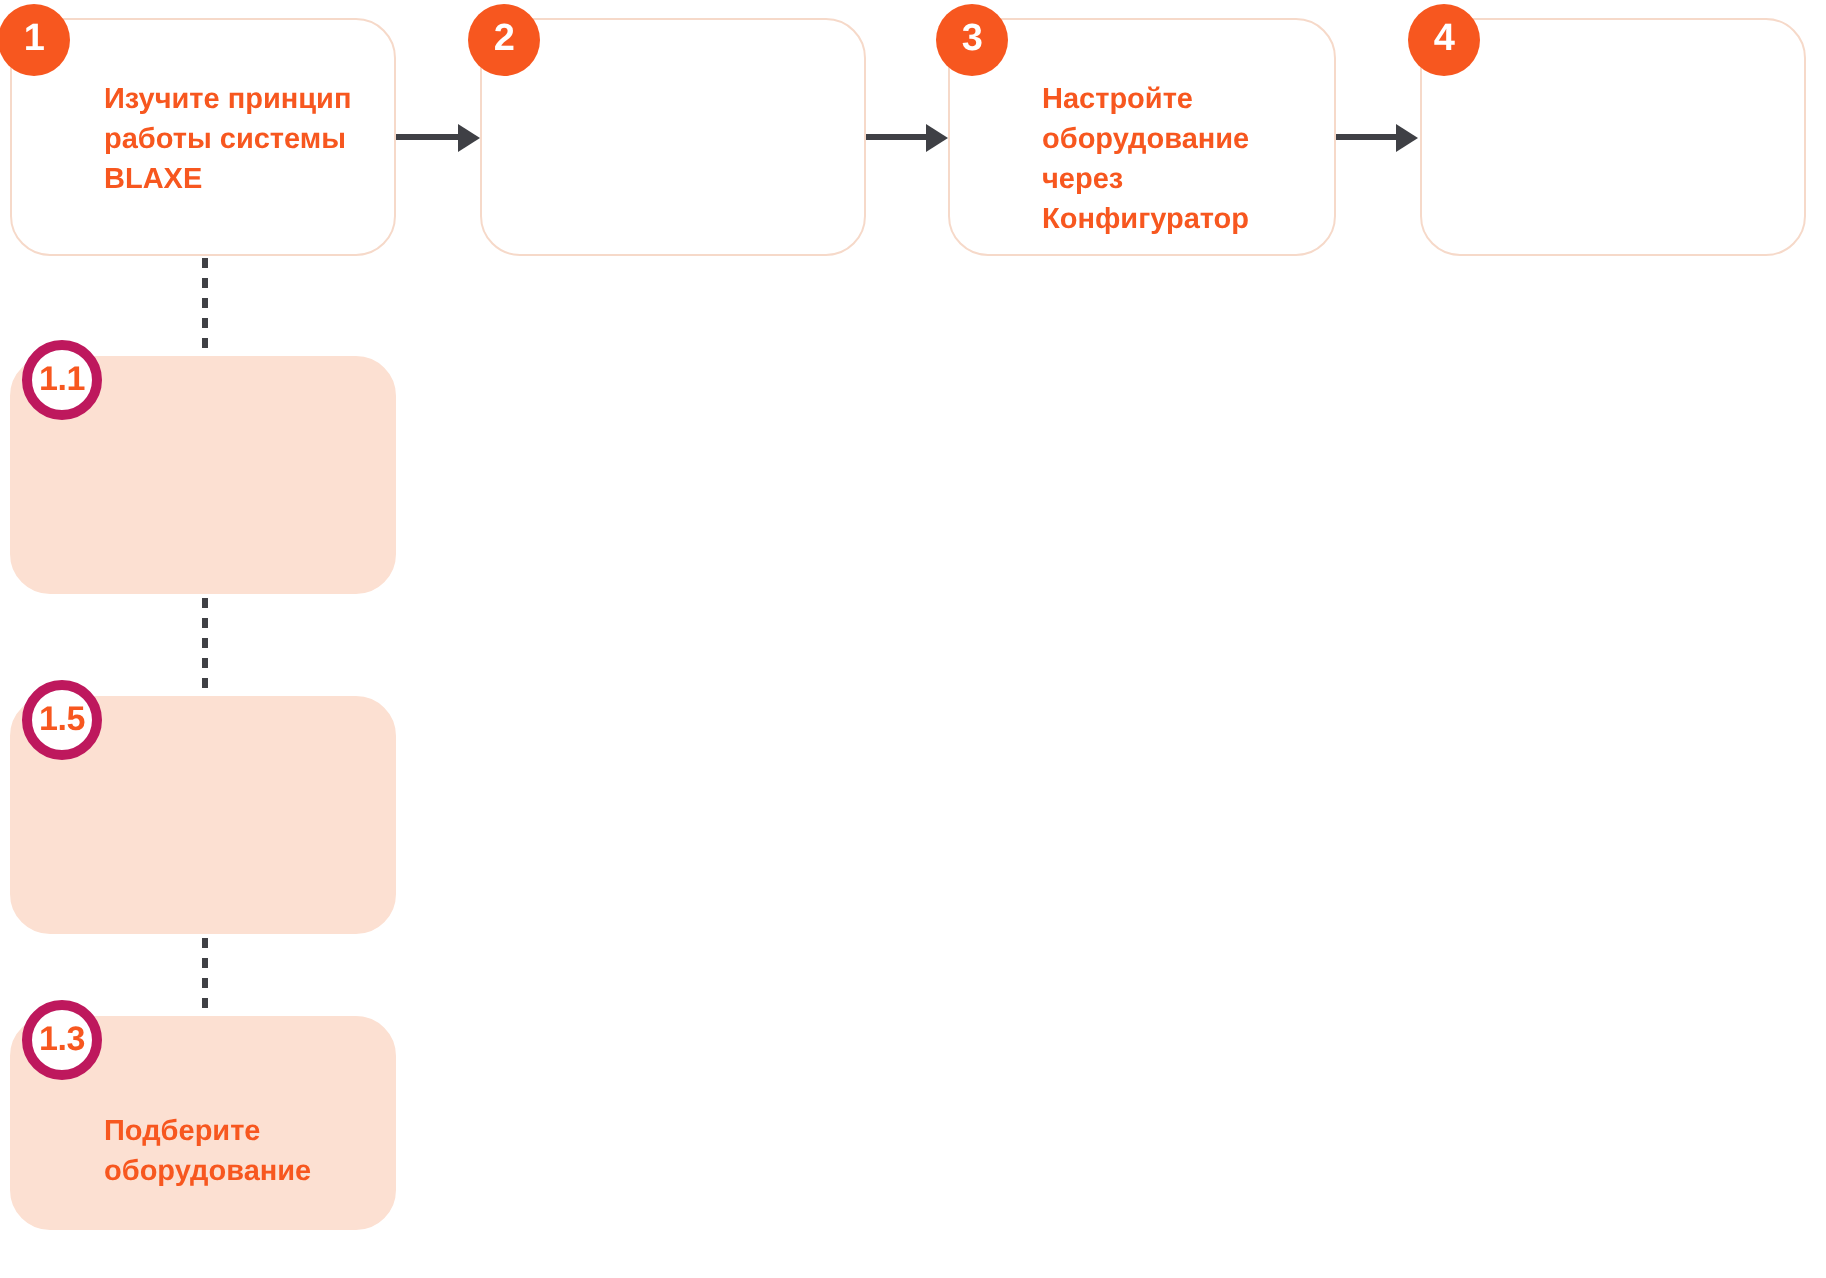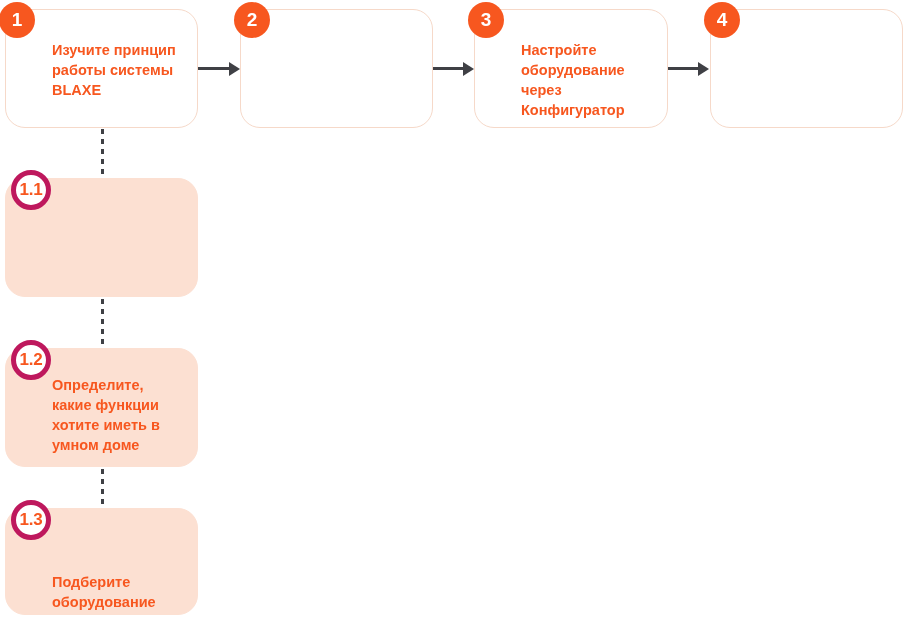--- a/index.html
+++ b/index.html
@@ -50,21 +50,20 @@
     top: 30px;
     right: 12px;
   }
   .sub .node-text {
     left: 46px;
     top: 26px;
     right: 10px;
   }
   .sub.sub-3 .node-text {
     top: 47px;
-    margin-top: 16px;
   }
 
   
   .badge {
     position: absolute;
     box-sizing: border-box;
     border-radius: 50%;
     display: flex;
     align-items: center;
     justify-content: center;
@@ -144,25 +143,21 @@
 
   <div class="node main" style="left:710px; top:9px; width:193px; height:119px;">
     <div class="badge filled">4</div>
   </div>
 
   <div class="node sub sub-1" style="left:5px; top:178px; width:193px; height:119px;">
     <div class="badge outlined">1.1</div>
   </div>
 
   <div class="node sub sub-2" style="left:5px; top:348px; width:193px; height:119px;">
-    <div class="badge outlined">1.2</div>
-    <div class="node-text">Определите,
-какие функции
-хотите иметь в
-умном доме</div>
+    <div class="badge outlined">1.5</div>
   </div>
 
   <div class="node sub sub-3" style="left:5px; top:508px; width:193px; height:107px;">
     <div class="badge outlined">1.3</div>
     <div class="node-text">Подберите
 оборудование</div>
   </div>
 
   <div class="arrow-line" style="left:198px; top:67px; width:33px;"></div>
   <div class="arrow-head" style="left:229px; top:61.5px;"></div>

